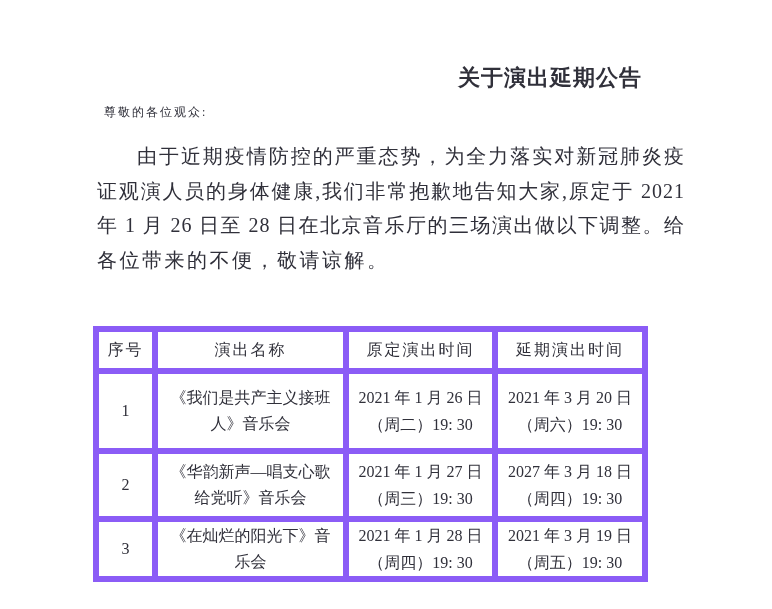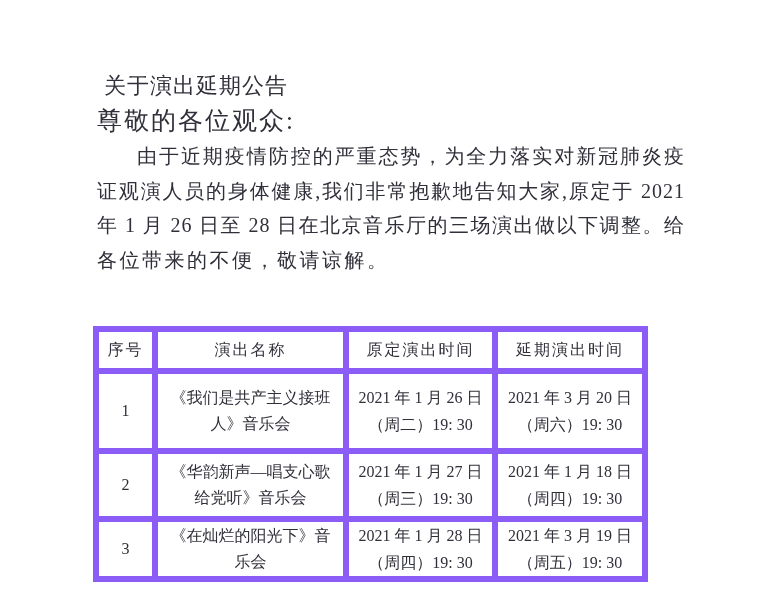--- a/index.html
+++ b/index.html
@@ -16,34 +16,34 @@
     position: relative;
     width: 772px;
     height: 609px;
     background: #ffffff;
   }
   .title {
     position: absolute;
     top: 63px;
     left: 96px;
     width: 588px;
-    margin: 8px;
+    margin: 0;
     font-size: 22px;
-    font-weight: normal;
+    font-weight: bold;
     letter-spacing: 1px;
-    text-align: left;
+    text-align: right;
     padding-right: 42px;
     box-sizing: border-box;
     white-space: nowrap;
   }
   .salutation {
     position: absolute;
     top: 104px;
-    left: 97px;
-    font-size: 25px;
+    left: 104px;
+    font-size: 12px;
     letter-spacing: 2px;
     white-space: nowrap;
   }
   .paragraph {
     position: absolute;
     top: 139px;
     left: 97px;
     width: 588px;
     font-size: 20px;
   }
@@ -142,21 +142,21 @@
         </td>
       </tr>
       <tr class="r2">
         <td class="c-no">2</td>
         <td class="c-name">《华韵新声—唱支心歌给党听》音乐会</td>
         <td class="c-date">
           <div class="dline">2021 年 1 月 27 日</div>
           <div class="dline">（周三）19: 30</div>
         </td>
         <td class="c-date">
-          <div class="dline">2021 年 1 月 18 日</div>
+          <div class="dline">2027 年 3 月 18 日</div>
           <div class="dline">（周四）19: 30</div>
         </td>
       </tr>
       <tr class="r3">
         <td class="c-no">3</td>
         <td class="c-name">《在灿烂的阳光下》音乐会</td>
         <td class="c-date">
           <div class="dline">2021 年 1 月 28 日</div>
           <div class="dline">（周四）19: 30</div>
         </td>

